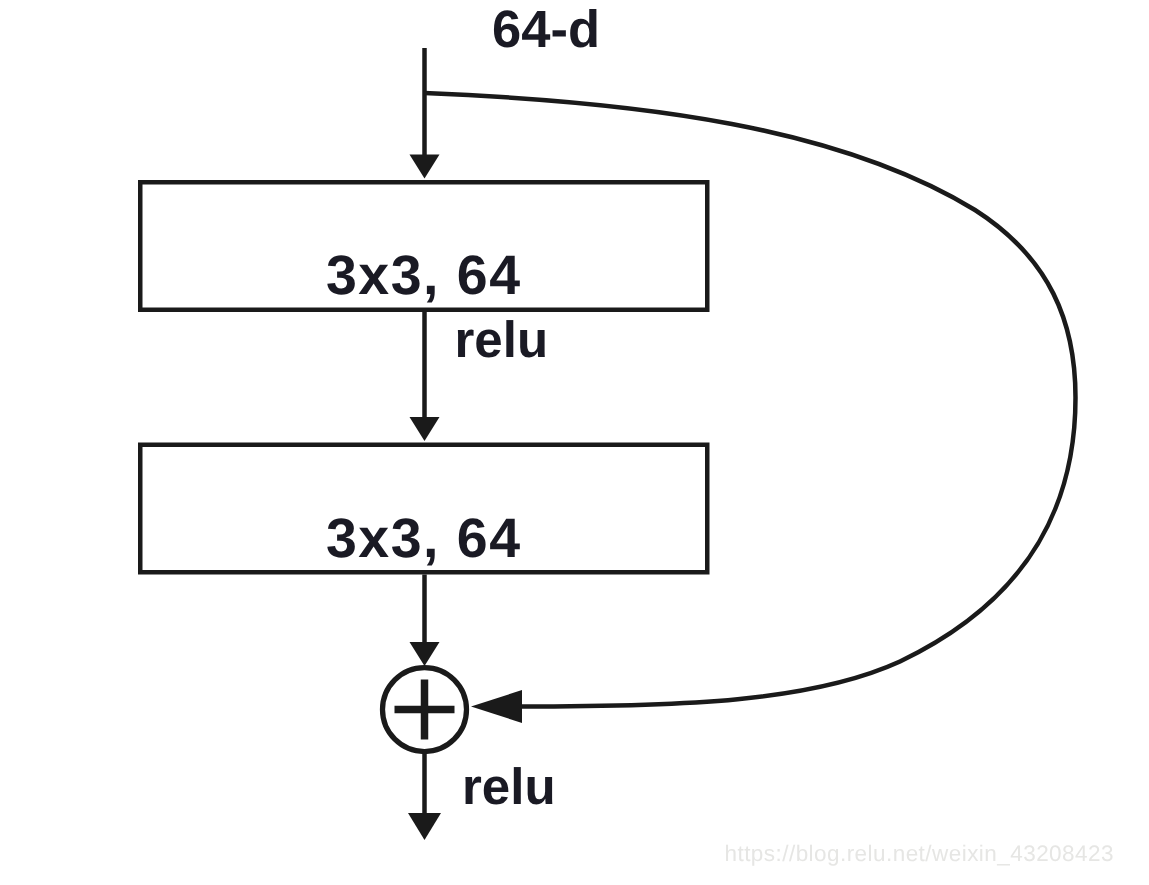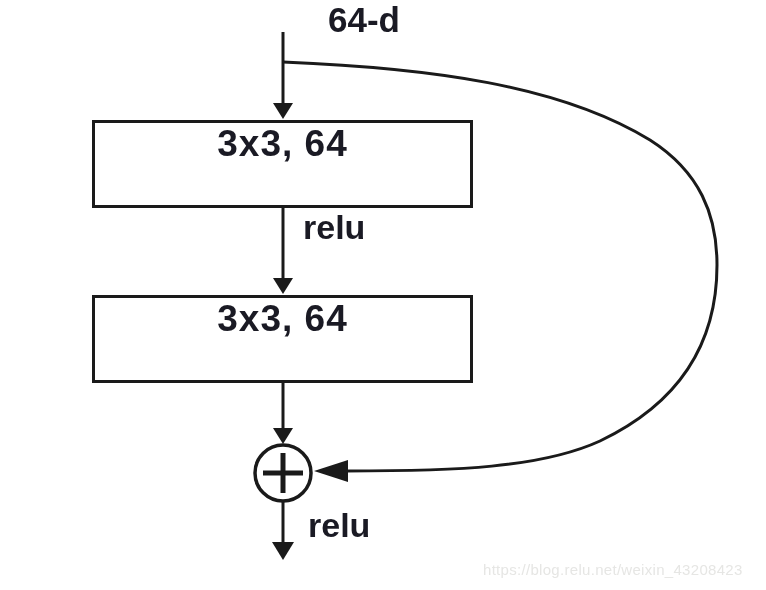--- a/index.html
+++ b/index.html
@@ -24,21 +24,21 @@
     height: 590px;
   }
   .conv-box {
     position: absolute;
     left: 92px;
     width: 375px;
     height: 82px;
     border: 3px solid #1a1a1a;
     background: #ffffff;
     display: flex;
-    align-items: flex-start;
+    align-items: flex-end;
     justify-content: center;
     font-size: 37px;
     font-weight: 600;
     color: #1a1a24;
     letter-spacing: 1px;
   }
   #conv1 { top: 120px; }
   #conv2 { top: 295px; }
   .lbl {
     position: absolute;

